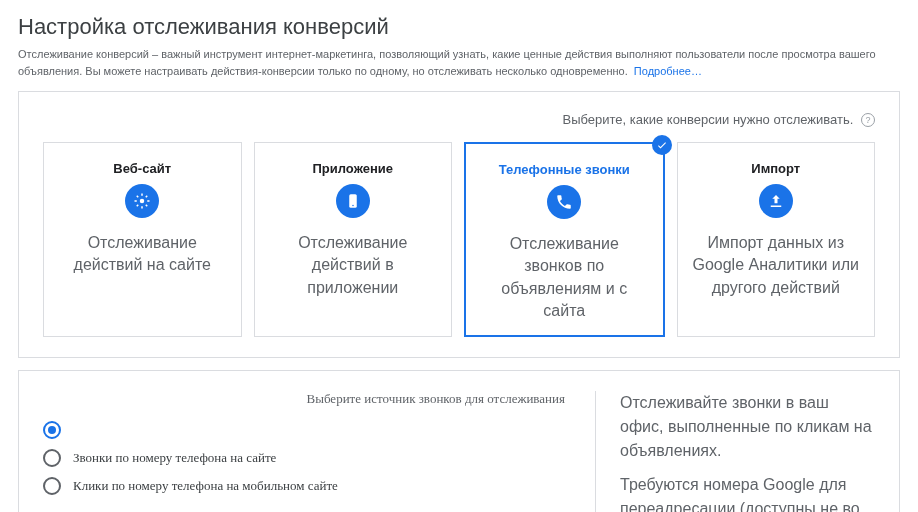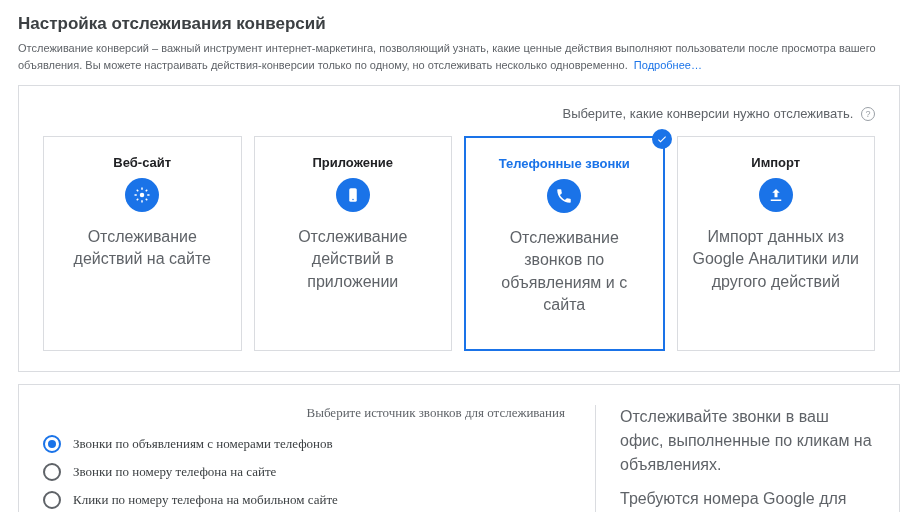--- a/index.html
+++ b/index.html
@@ -5,23 +5,23 @@
     * { box-sizing: border-box; margin: 0; padding: 0; }
     body {
       font-family: Arial, "Helvetica Neue", sans-serif;
       background: #fff;
       color: #3c4043;
       font-size: 13px;
     }
     .container { width: 918px; }
     .header-area { padding: 14px 18px 12px 18px; }
     .page-title {
-      font-size: 17px;
+      font-size: 22px;
       color: #3c4043;
-      font-weight: 700;
+      font-weight: 400;
       margin-bottom: 6px;
     }
     .page-desc {
       font-size: 11px;
       color: #5f6368;
       line-height: 1.5;
     }
     .page-desc a { color: #1a73e8; text-decoration: none; }
 
     .white-card {
@@ -51,21 +51,21 @@
       top: -1px;
     }
 
     .cards-row {
       display: flex;
       gap: 12px;
     }
     .conv-card {
       flex: 1;
       border: 1px solid #dadce0;
-      padding: 18px 8px 32px 8px;
+      padding: 18px 8px 12px 8px;
       text-align: center;
       cursor: pointer;
       position: relative;
       min-height: 140px;
       display: flex;
       flex-direction: column;
       align-items: center;
     }
     .conv-card.selected {
       border: 2px solid #1a73e8;
@@ -222,21 +222,20 @@
     </div>
   </div>
 
   <div class="white-card">
     <div class="radio-section">
       <div class="radio-left">
         <div class="section-label">Выберите источник звонков для отслеживания</div>
 
         <div class="radio-row selected">
           <div class="radio-dot"></div>
-          <span class="radio-label">Звонки по объявлениям с номерами телефонов</span>
         </div>
         <div class="radio-row">
           <div class="radio-dot"></div>
           <span class="radio-label">Звонки по номеру телефона на сайте</span>
         </div>
         <div class="radio-row">
           <div class="radio-dot"></div>
           <span class="radio-label">Клики по номеру телефона на мобильном сайте</span>
         </div>
       </div>

